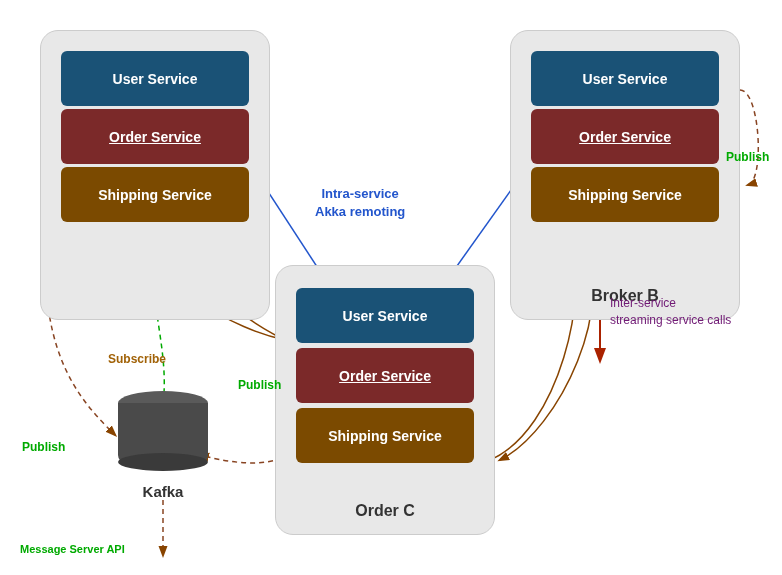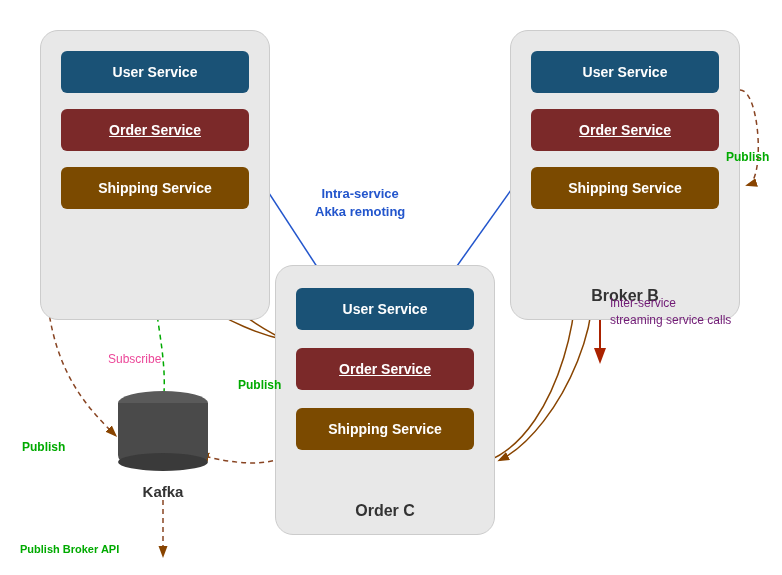--- a/index.html
+++ b/index.html
@@ -56,21 +56,21 @@
       font-weight: bold;
       font-size: 16px;
       color: #333;
     }
 
     
     .service-box {
       position: absolute;
       left: 20px;
       right: 20px;
-      height: 42px;
+      height: 55px;
       border-radius: 6px;
       display: flex;
       align-items: center;
       justify-content: center;
       font-weight: bold;
       font-size: 14px;
       color: white;
     }
 
     .user-service { background: #1a5276; top: 20px; }
@@ -177,22 +177,22 @@
       font-size: 12px;
       color: #00aa00;
       font-weight: bold;
     }
 
     .label-subscribe {
       position: absolute;
       left: 108px;
       top: 352px;
       font-size: 12px;
-      color: #ec4899;
-      font-weight: normal;
+      color: #a16207;
+      font-weight: bold;
     }
 
     .label-publish-kafka {
       position: absolute;
       left: 22px;
       top: 440px;
       font-size: 12px;
       color: #00aa00;
       font-weight: bold;
     }
@@ -325,15 +325,15 @@
   </div>
 
   <div class="label-publish-b">Publish</div>
 
   <div class="label-subscribe">Subscribe</div>
 
   <div class="label-publish-kafka">Publish</div>
 
   <div class="label-publish-c">Publish</div>
 
-  <div class="message-broker-label">Publish Broker API</div>
+  <div class="message-broker-label">Message Server API</div>
 
 </div>
 
 </body></html>

